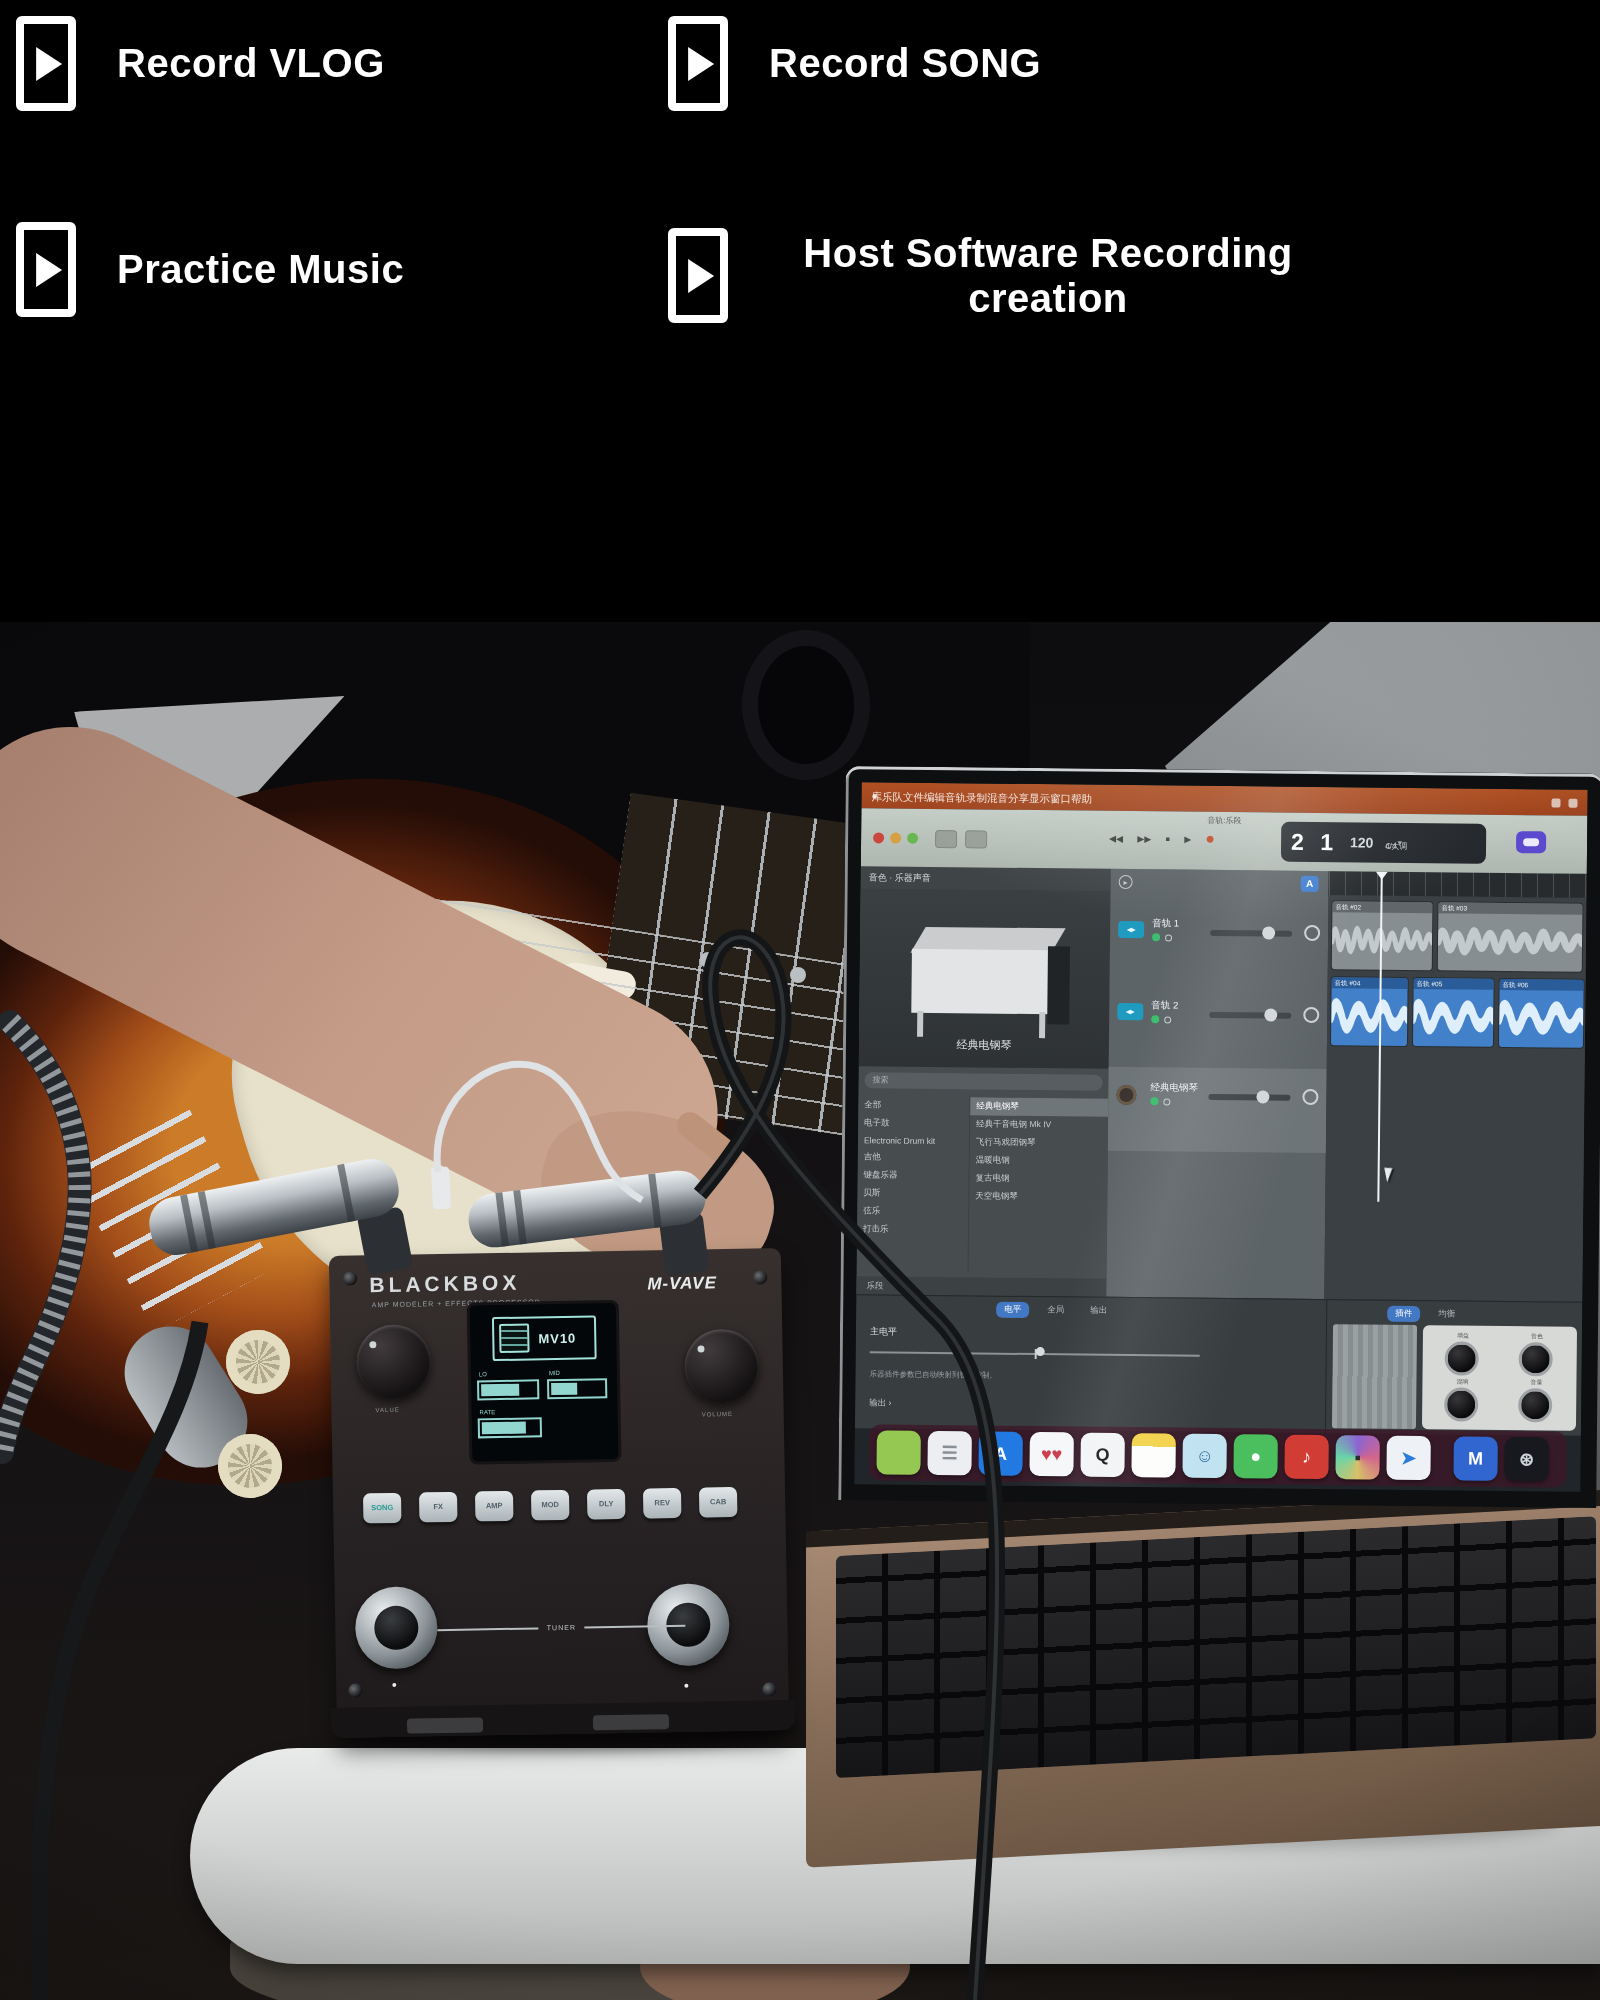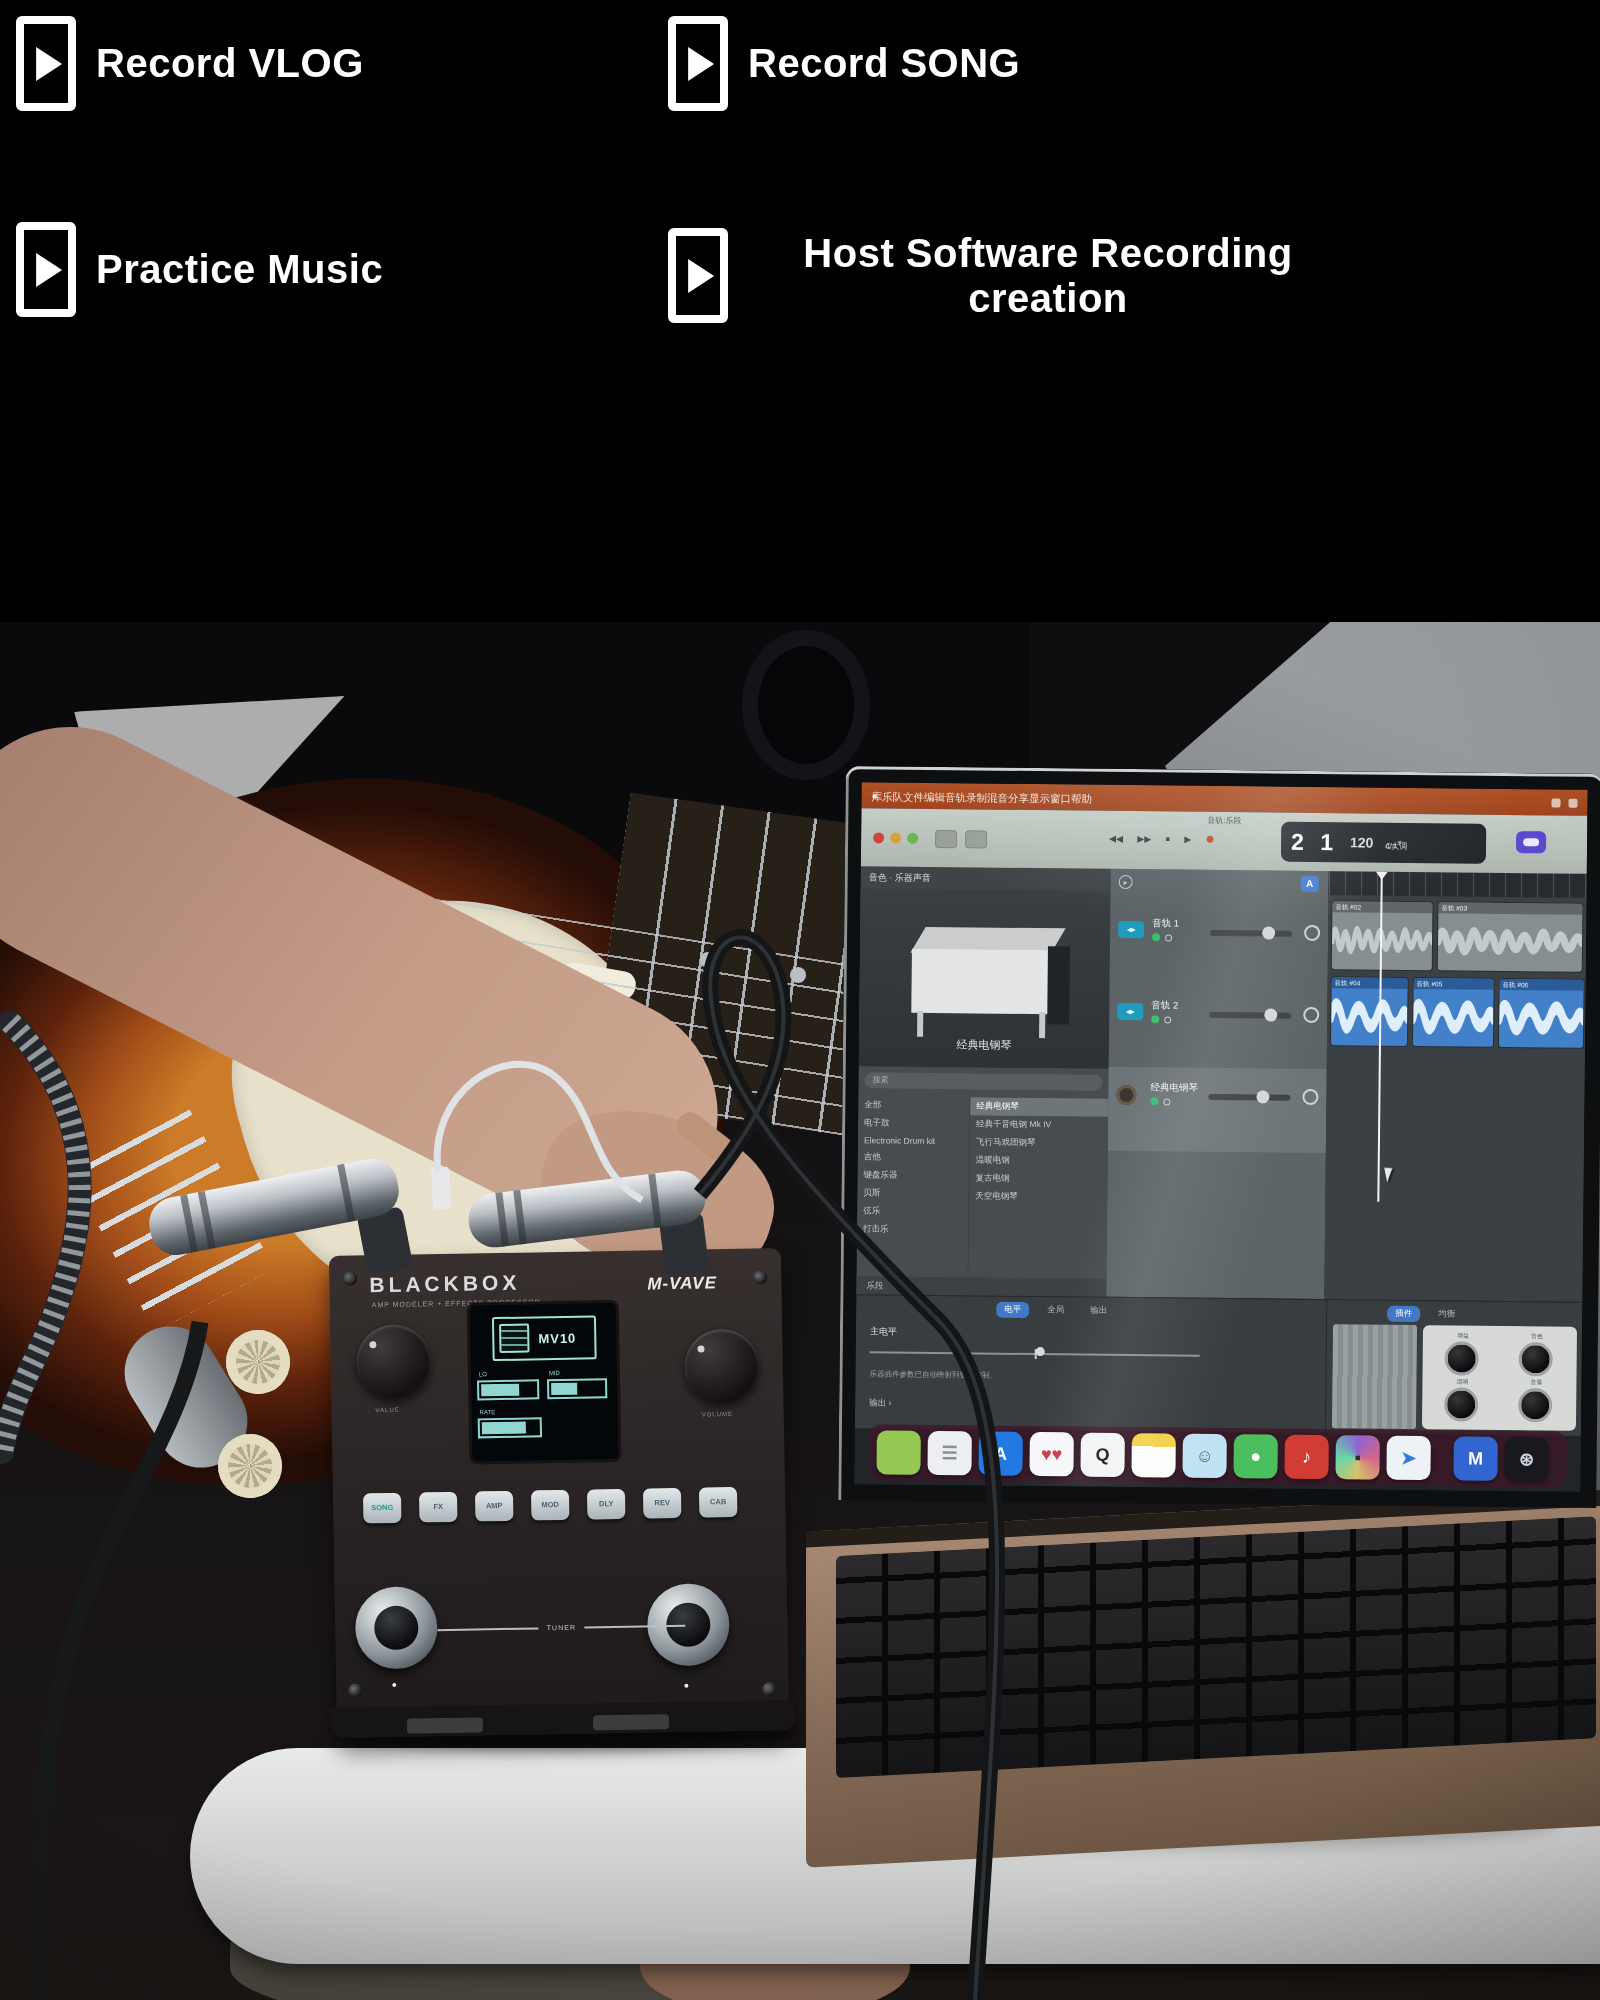--- a/index.html
+++ b/index.html
@@ -5,21 +5,21 @@
   html,body{margin:0;padding:0;background:#000;}
   *{box-sizing:border-box;font-family:"Liberation Sans",sans-serif;}
   #stage{position:relative;width:1600px;height:2000px;overflow:hidden;background:#000;}
 
   
   .hdr{position:absolute;left:0;top:0;width:1600px;height:622px;background:#000;z-index:20;}
   .cta{position:absolute;display:flex;align-items:center;}
   .play-frame{width:60px;height:95px;border:8px solid #fff;border-radius:6px;position:relative;flex:0 0 auto;}
   .play-frame::after{content:"";position:absolute;left:50%;top:50%;transform:translate(-38%,-50%);
     border-left:26px solid #fff;border-top:17px solid transparent;border-bottom:17px solid transparent;}
-  .cta-label{color:#fff;font-weight:700;font-size:40px;margin-left:20px;letter-spacing:.5px;}
+  .cta-label{color:#fff;font-weight:700;font-size:40px;margin-left:41px;letter-spacing:.5px;}
   .cta-label.two-line{margin-left:40px;width:560px;text-align:center;line-height:1.12;}
 
   
   .photo{position:absolute;left:0;top:622px;width:1600px;height:1378px;overflow:hidden;
     background:linear-gradient(#0d0c0e,#161315 55%,#1b1715);filter:blur(.45px) saturate(.94);}
   .photo *{position:absolute;}
   .vignette{left:0;top:0;width:100%;height:100%;z-index:19;pointer-events:none;
     background:radial-gradient(120% 90% at 45% 45%,transparent 55%,rgba(0,0,0,.42) 100%);}
 
   .wall{left:1165px;top:0;width:435px;height:900px;z-index:1;

